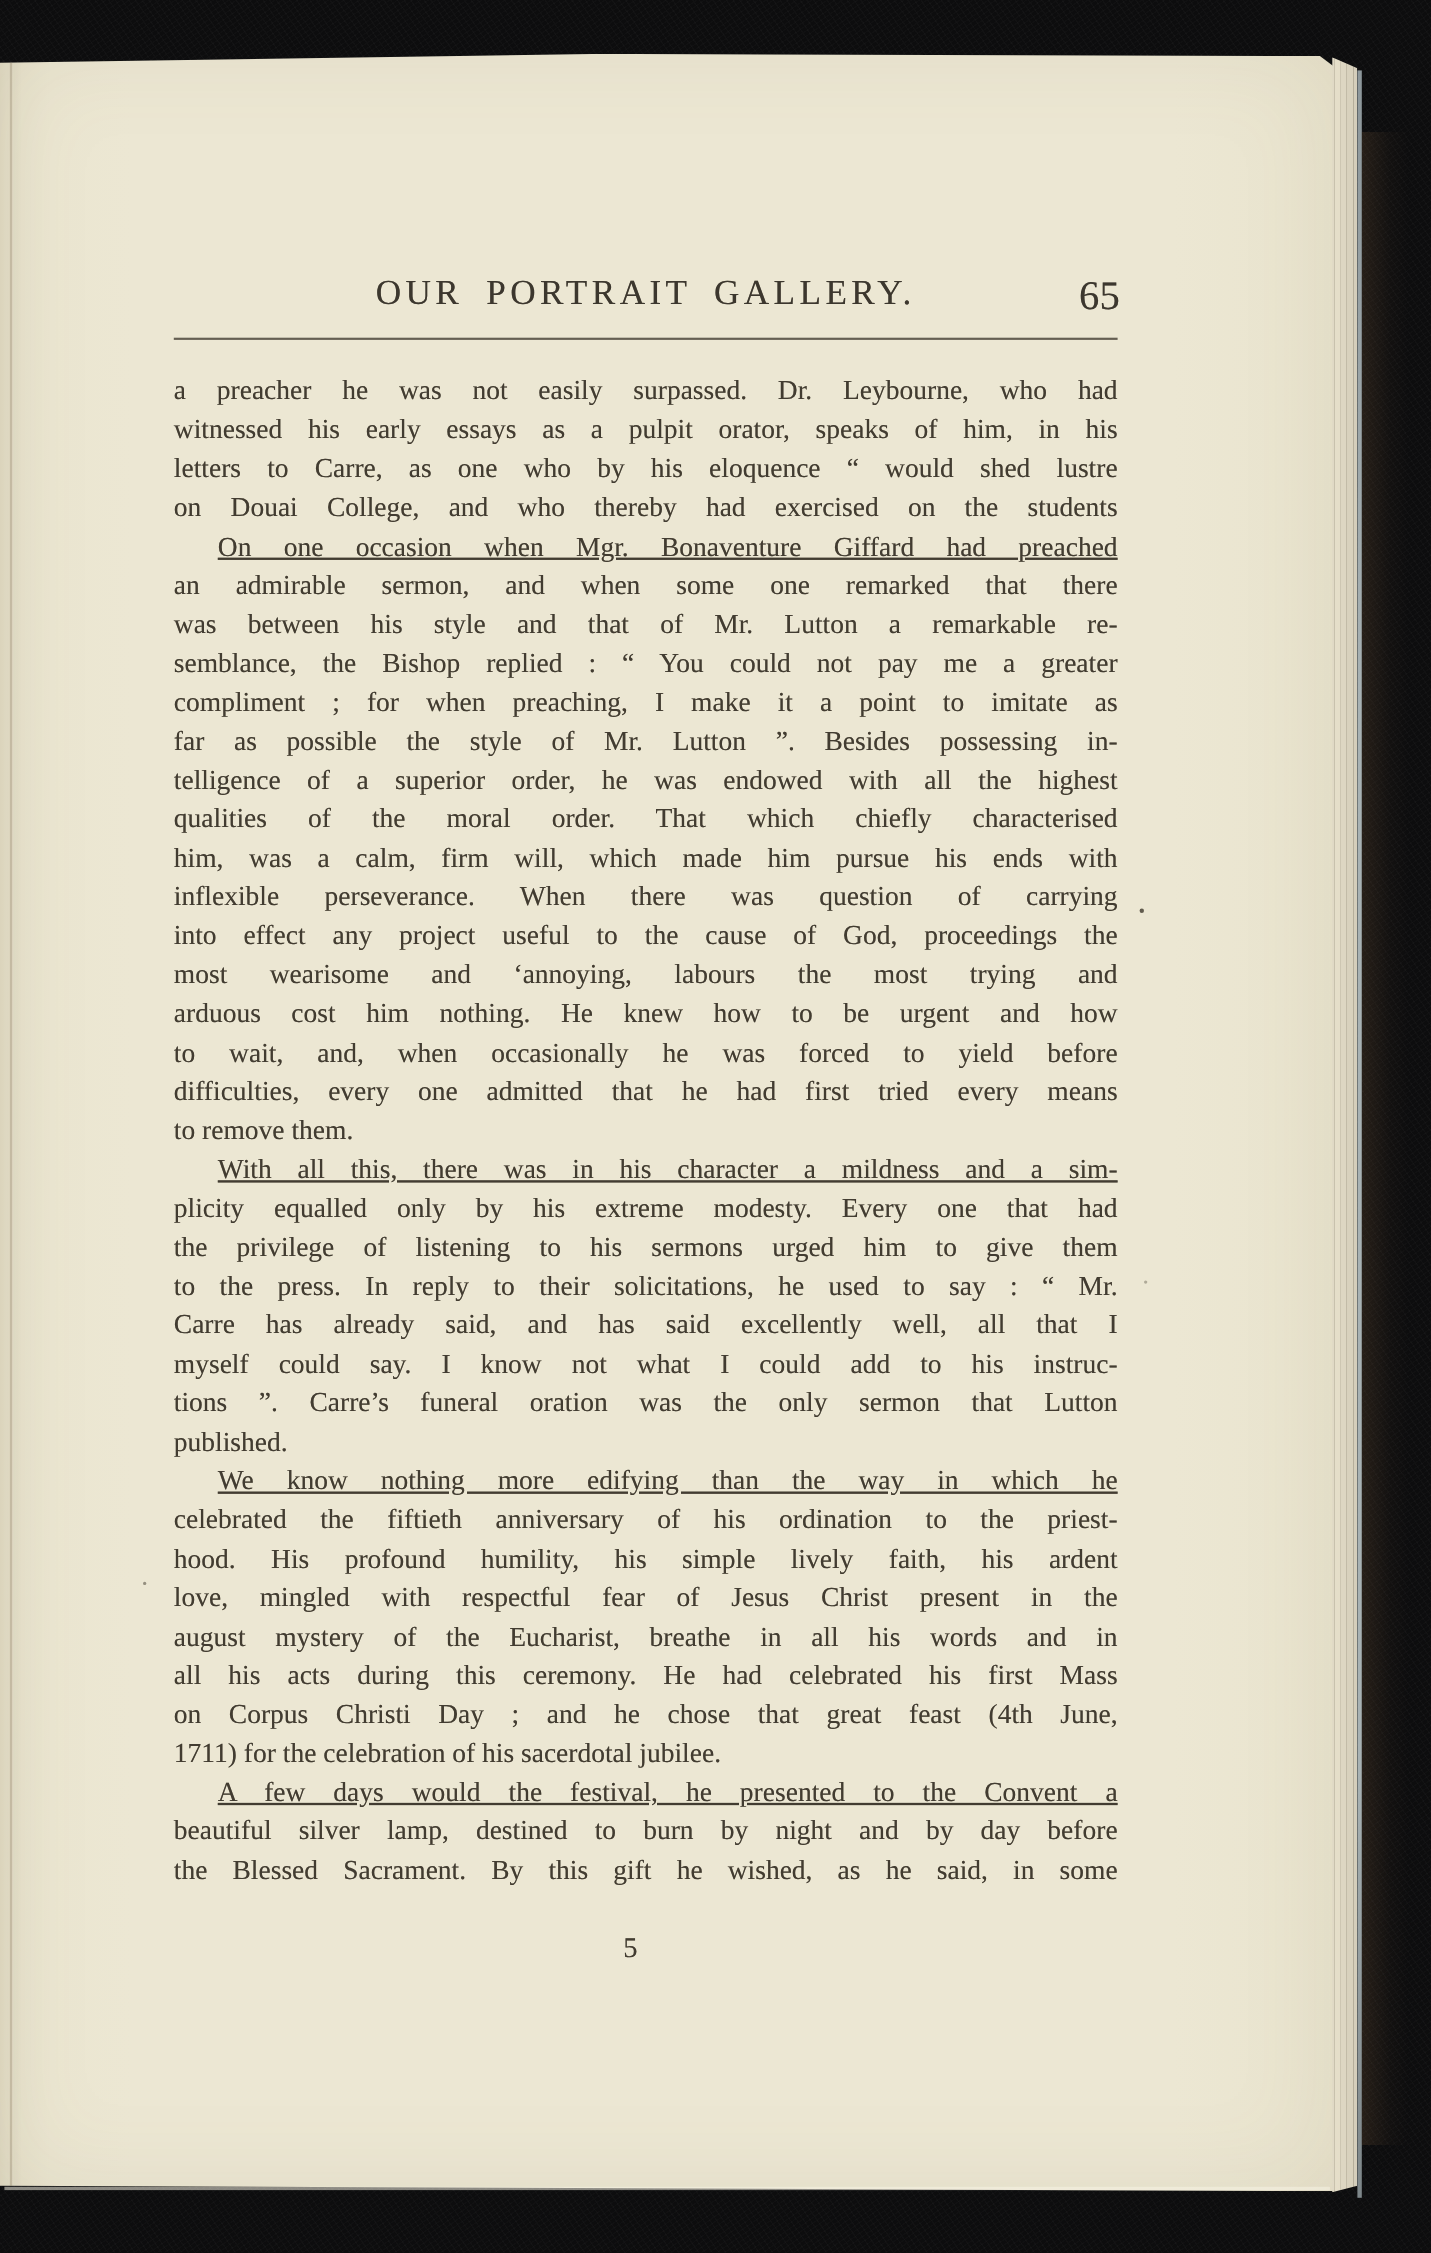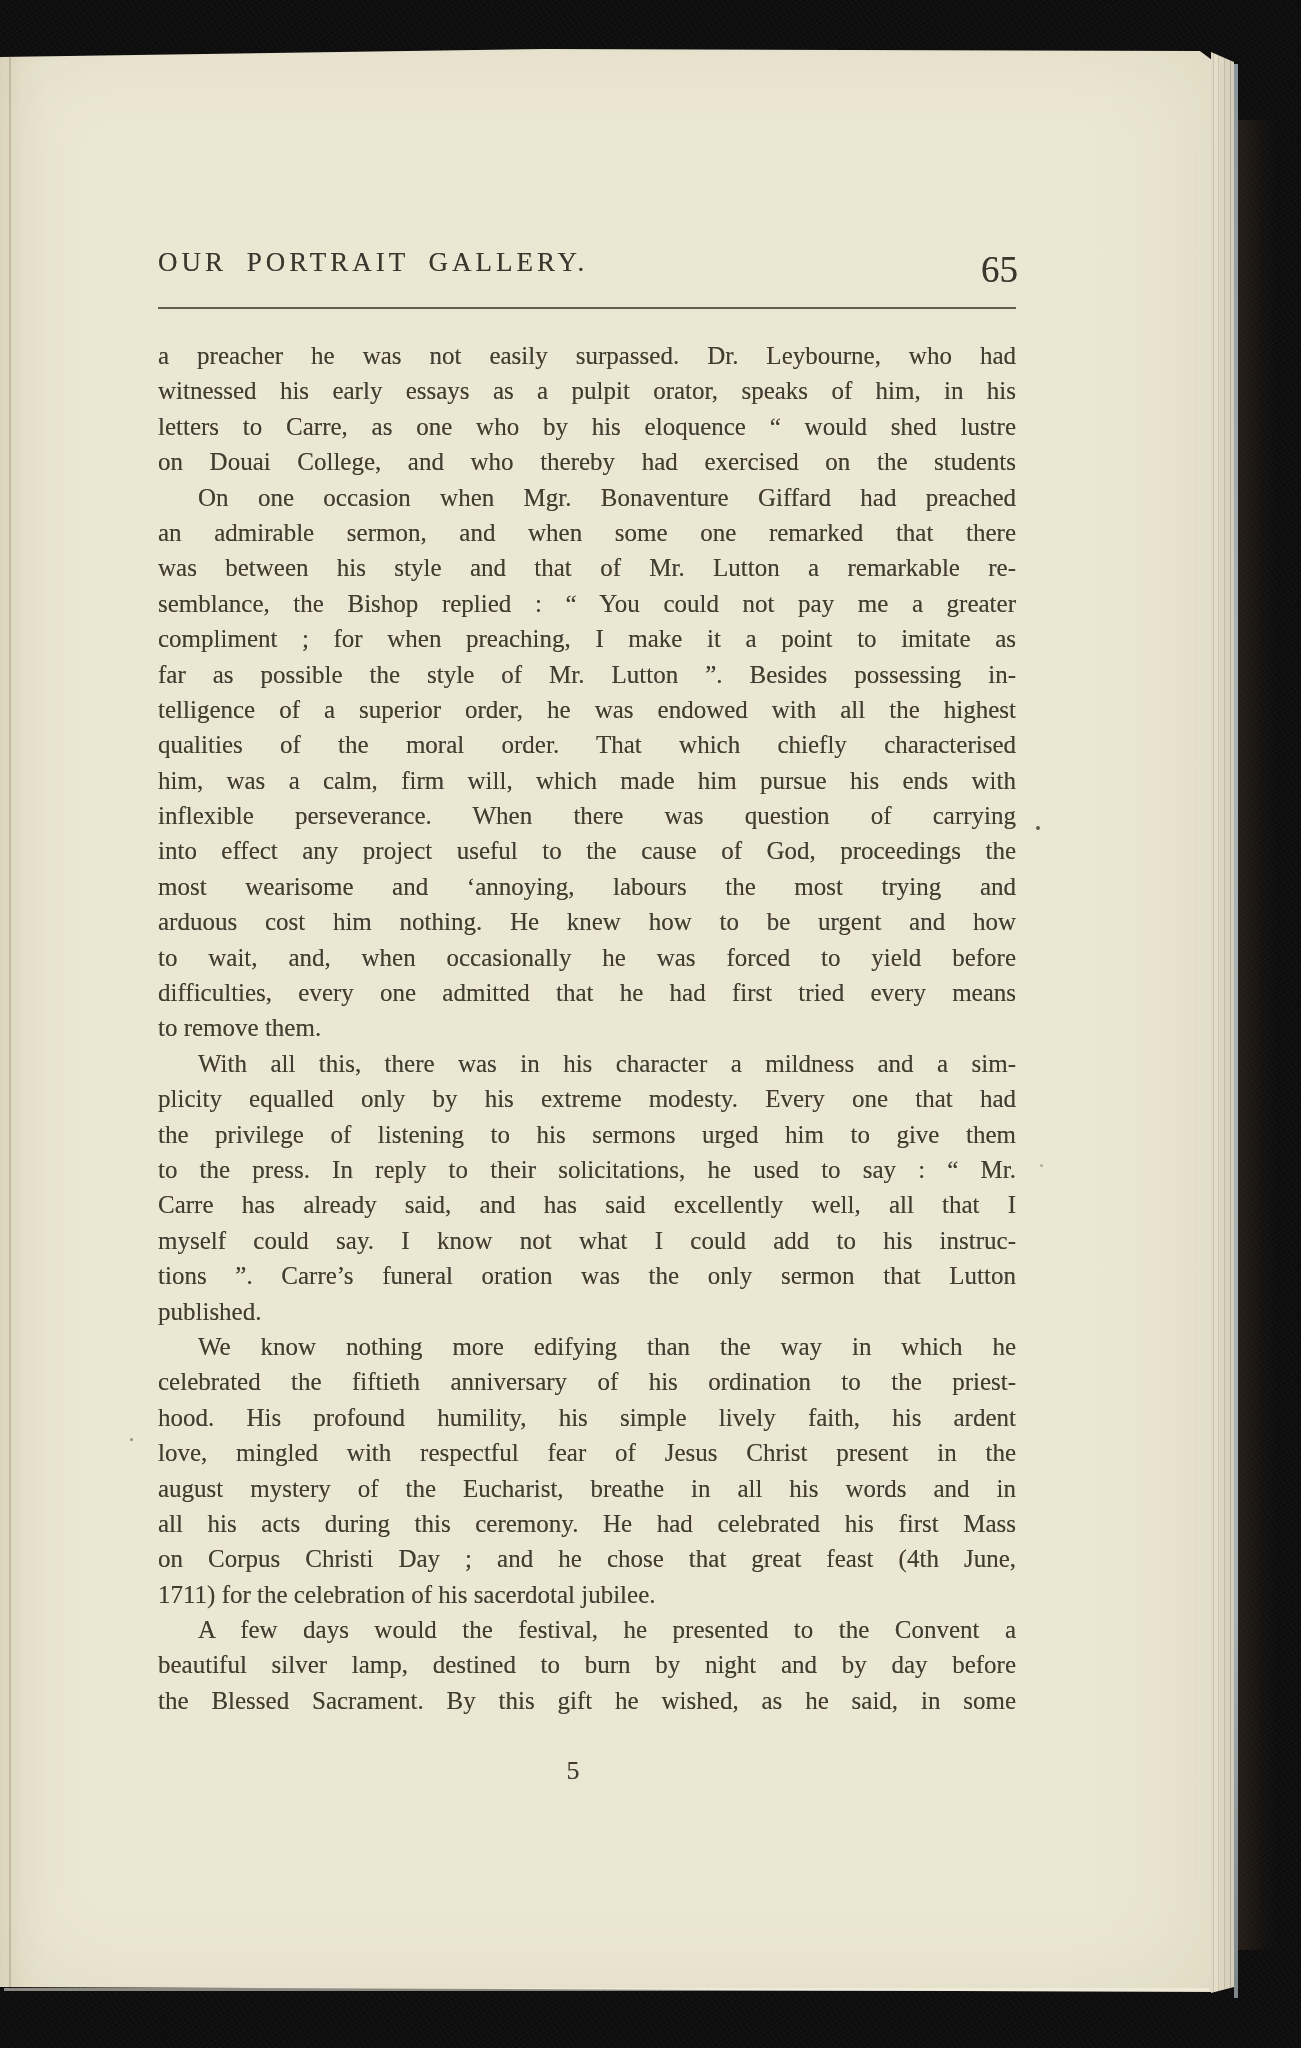--- a/index.html
+++ b/index.html
@@ -20,42 +20,42 @@
     background:linear-gradient(90deg,#e0dac3 0,#e7e2cc 12px,#ebe6d1 46px,#ece7d3 120px,#ece7d3 88%,#e9e4ce 100%);
     clip-path:polygon(0 13px,45% 5px,99% 7px,100% 16px,100% 100%,0 calc(100% - 5px));
     box-shadow:inset 0 0 90px rgba(130,112,75,.10);
   }
   .crease{
     position:absolute;left:9px;top:0;width:2px;height:100%;
     background:rgba(125,110,82,.30);
     box-shadow:3px 0 6px rgba(125,110,82,.12);
   }
   .running-head{
-    position:absolute;left:158px;top:203px;width:858px;
-    font-size:27px;letter-spacing:4px;word-spacing:9px;color:#3c372e;
+    position:absolute;left:158px;top:203px;width:858px;text-align:center;
+    font-size:32px;letter-spacing:4px;word-spacing:9px;color:#3c372e;
     text-shadow:0 0 .5px rgba(60,52,40,.55);
   }
   .page-number{
     position:absolute;left:958px;top:204px;width:60px;text-align:right;
     font-size:37px;color:#3c372e;text-shadow:0 0 .5px rgba(60,52,40,.55);
   }
   .rule{
     position:absolute;left:158px;top:263px;width:858px;height:2px;
     background:#474136;opacity:.82;
   }
   .body-text{
     position:absolute;left:158px;top:294px;width:858px;
     font-size:25px;color:#423c31;
     text-shadow:0 0 .5px rgba(62,54,40,.5);
   }
   .line{
     height:35.4px;line-height:35.4px;
     text-align:justify;text-align-last:justify;
   }
-  .line.ind{text-indent:40px;}
+  .line.ind{text-indent:40px;text-decoration:underline;}
   .line.end{text-align-last:left;}
   .footer-sig{
     position:absolute;left:158px;top:1712px;width:830px;text-align:center;
     font-size:26px;color:#423c31;text-shadow:0 0 .5px rgba(62,54,40,.5);
   }
   
   .fore-edge{
     position:absolute;left:1211px;top:52px;width:23px;height:1941px;
     background:repeating-linear-gradient(90deg,
       #e0d9c5 0 2px,#c8c1ad 2px 3px,#e5dec9 3px 7px,#cdc6b2 7px 8px,

